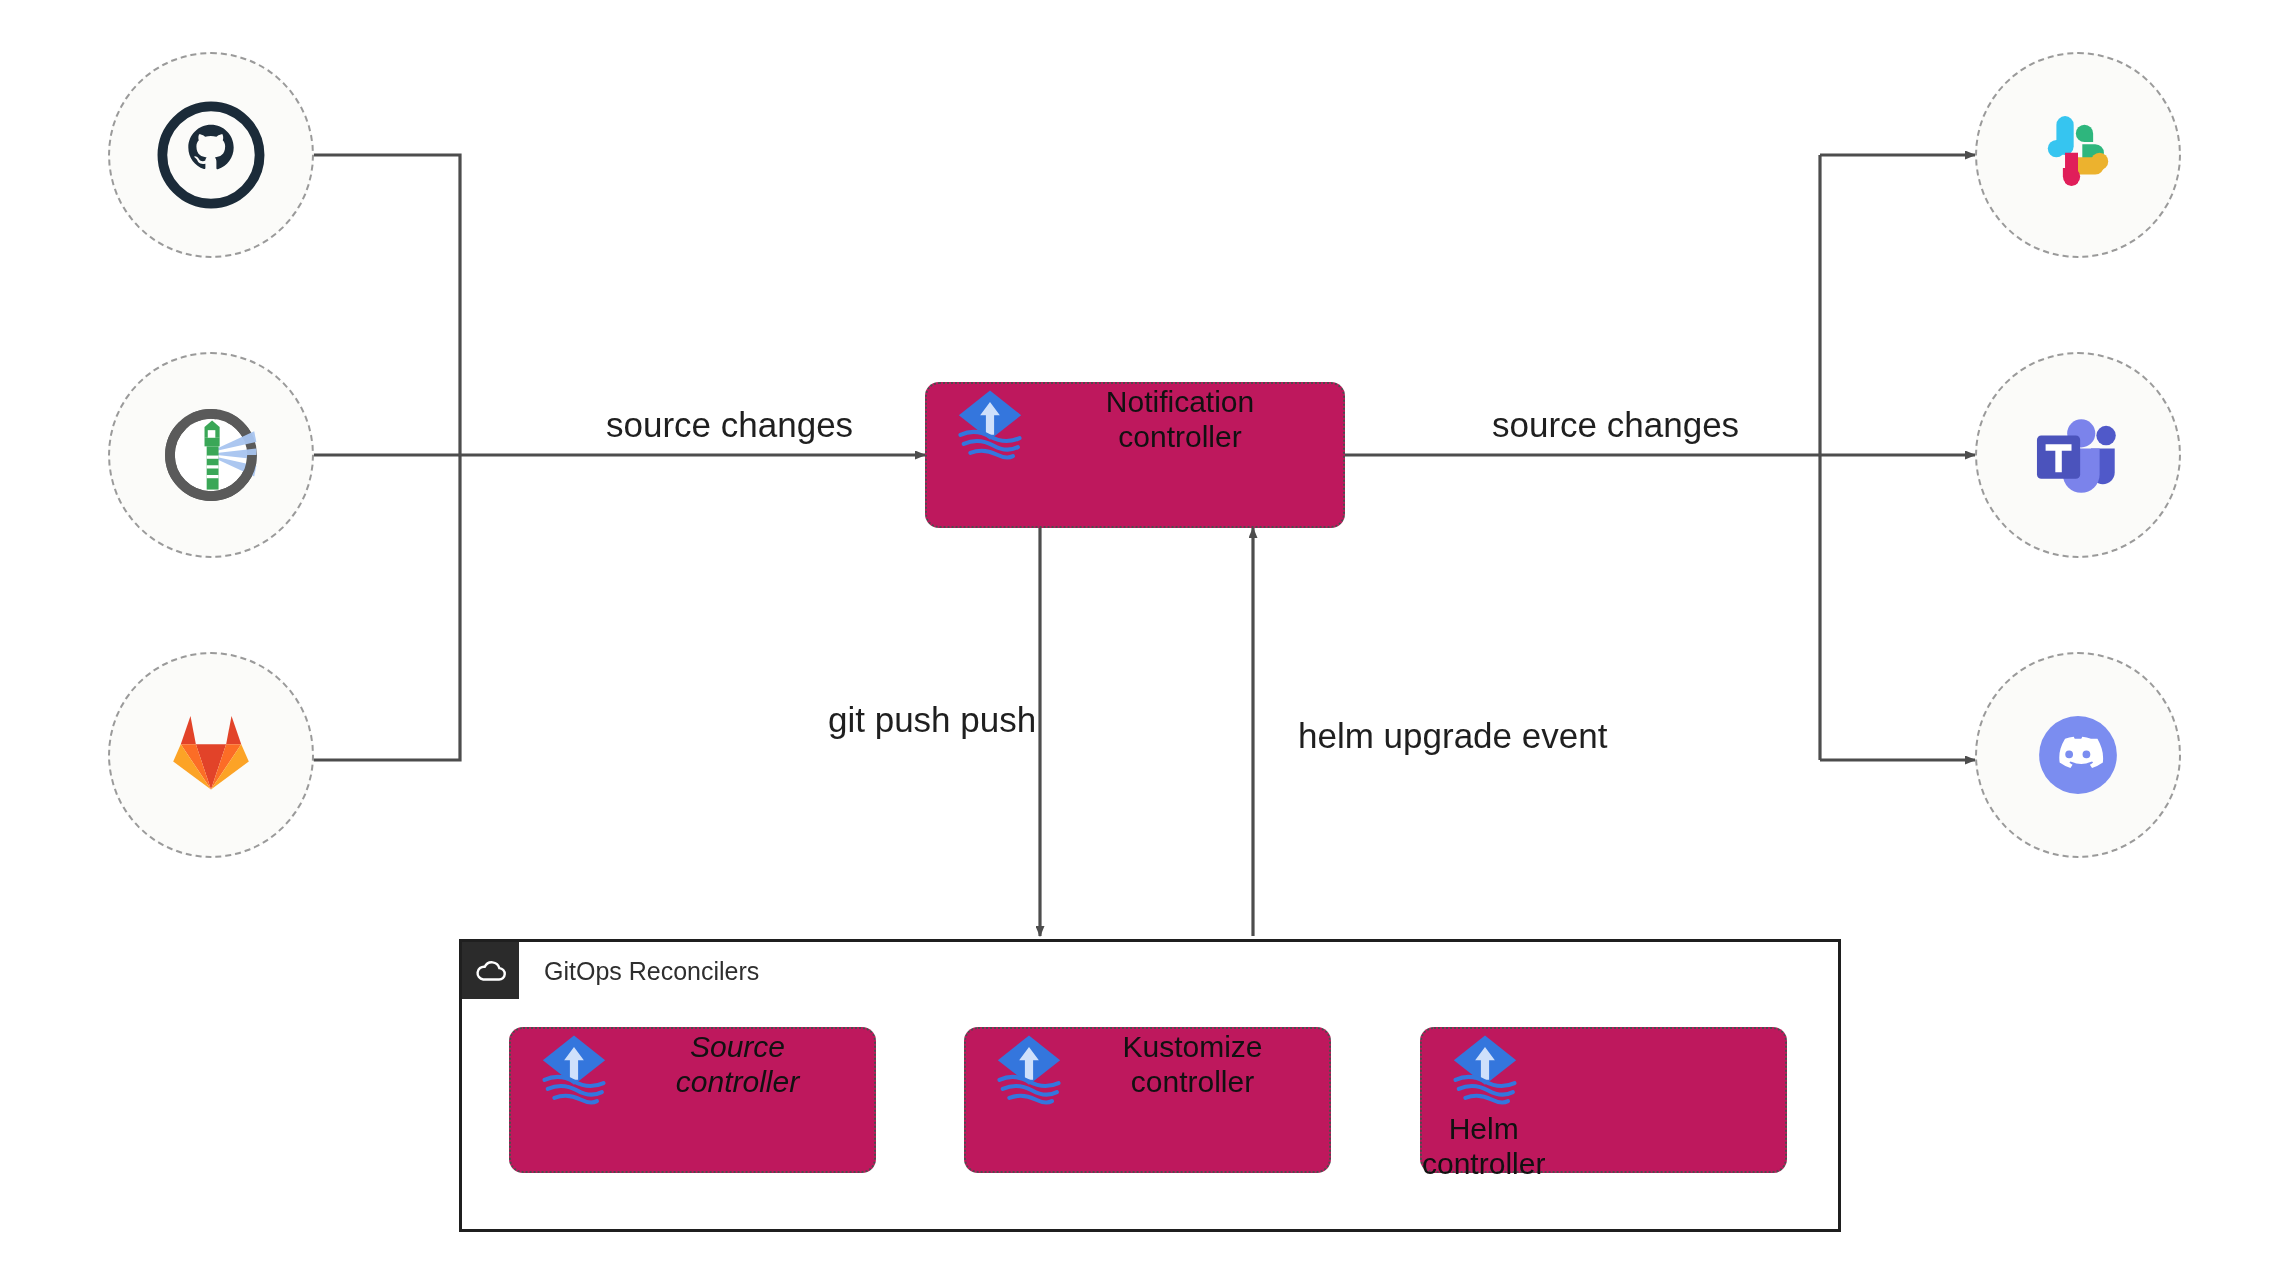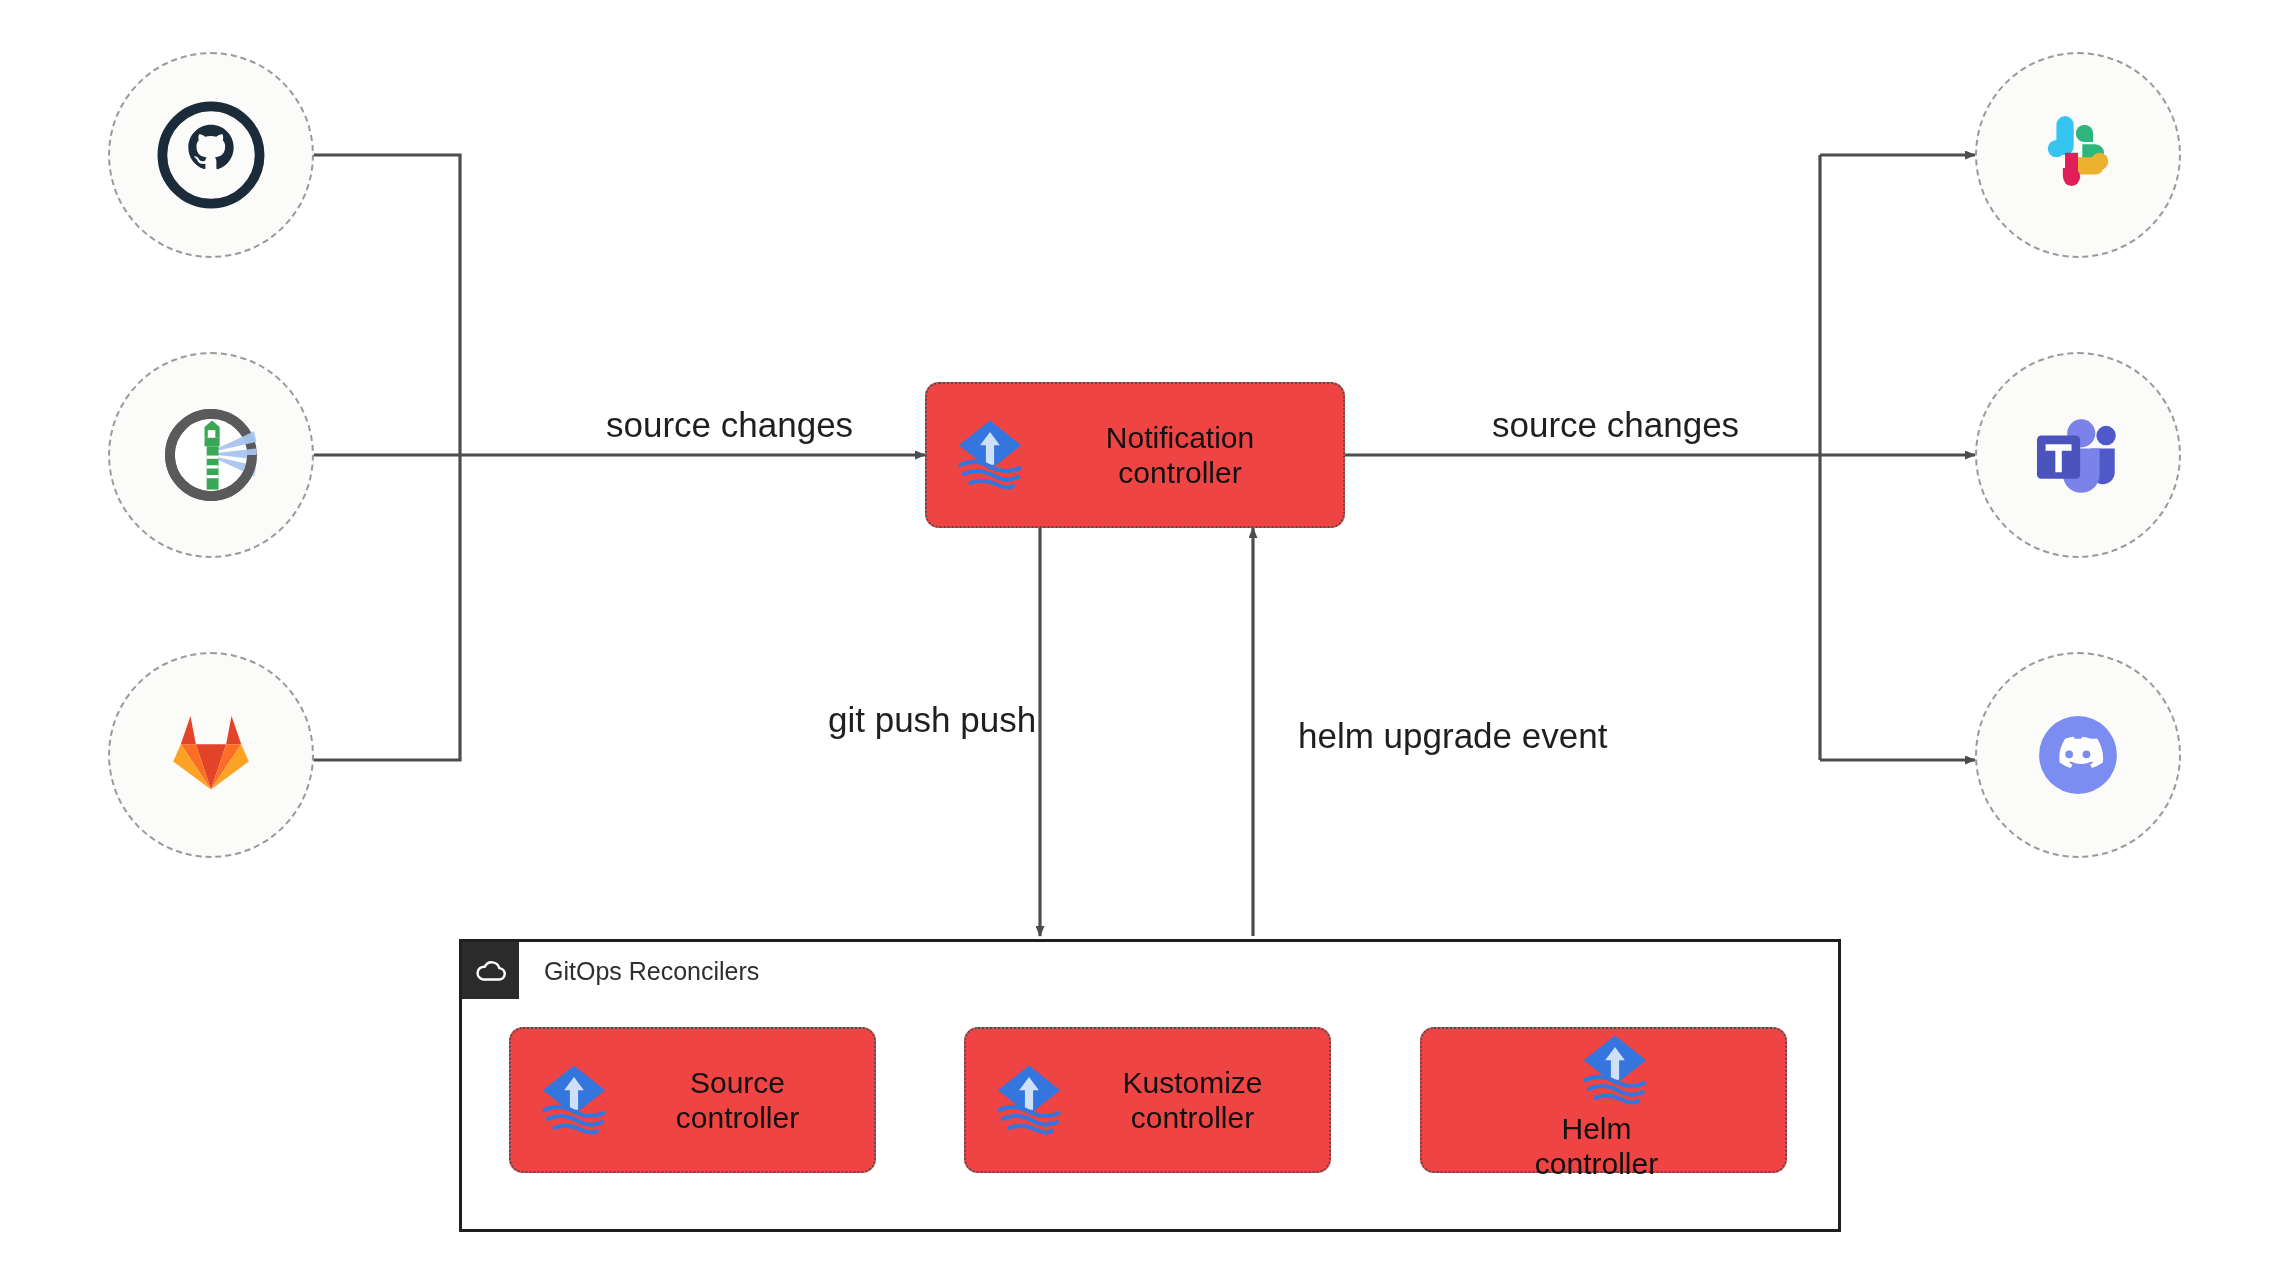--- a/index.html
+++ b/index.html
@@ -44,26 +44,26 @@
   }
   .node-circle .glyph {
     width: 108px;
     height: 108px;
     display: block;
   }
 
   
   .ctrl-box {
     position: absolute;
-    background: #ef4444;
+    background: #be185d;
     border: 2px dotted #4d4d4d;
     border-radius: 14px;
     box-sizing: border-box;
     display: flex;
-    align-items: center;
+    align-items: flex-start;
   }
   .ctrl-box .ctrl-icon {
     width: 82px;
     height: 82px;
     flex: 0 0 82px;
     margin-left: 22px;
   }
   .ctrl-box .ctrl-label {
     flex: 1 1 auto;
     text-align: center;
@@ -249,21 +249,21 @@
 
   <div id="gitops-container">
     <div id="gitops-tab">
       <svg viewBox="0 0 24 24">
         <path fill="none" stroke="#ffffff" stroke-width="1.7" d="M6.5 18h11a4 4 0 0 0 .4-8A5.5 5.5 0 0 0 7.6 9 4.2 4.2 0 0 0 6.5 18z"></path>
       </svg>
     </div>
     <div id="gitops-title">GitOps Reconcilers</div>
   </div>
 
-  <div class="ctrl-box" style="left:509px; top:1027px; width:367px; height:146px;">
+  <div class="ctrl-box" style="left:509px; top:1027px; width:367px; height:146px;font-style:italic;">
     <svg class="ctrl-icon" viewBox="0 0 100 100">
       <path fill="#3476dd" d="M50 8 L88 38 L50 68 L12 38 Z"></path>
       <path fill="#cfe0fb" d="M50 22 L62 38 H55 V62 H45 V38 H38 Z"></path>
       <g stroke="#3476dd" stroke-width="5" fill="none" stroke-linecap="round">
         <path d="M14 62 Q32 54 50 64 Q68 74 86 66"></path>
         <path d="M18 73 Q36 65 54 75 Q70 84 84 77"></path>
         <path d="M26 84 Q42 78 58 86 Q70 92 78 88"></path>
       </g>
     </svg>
     <span class="ctrl-label">Source

